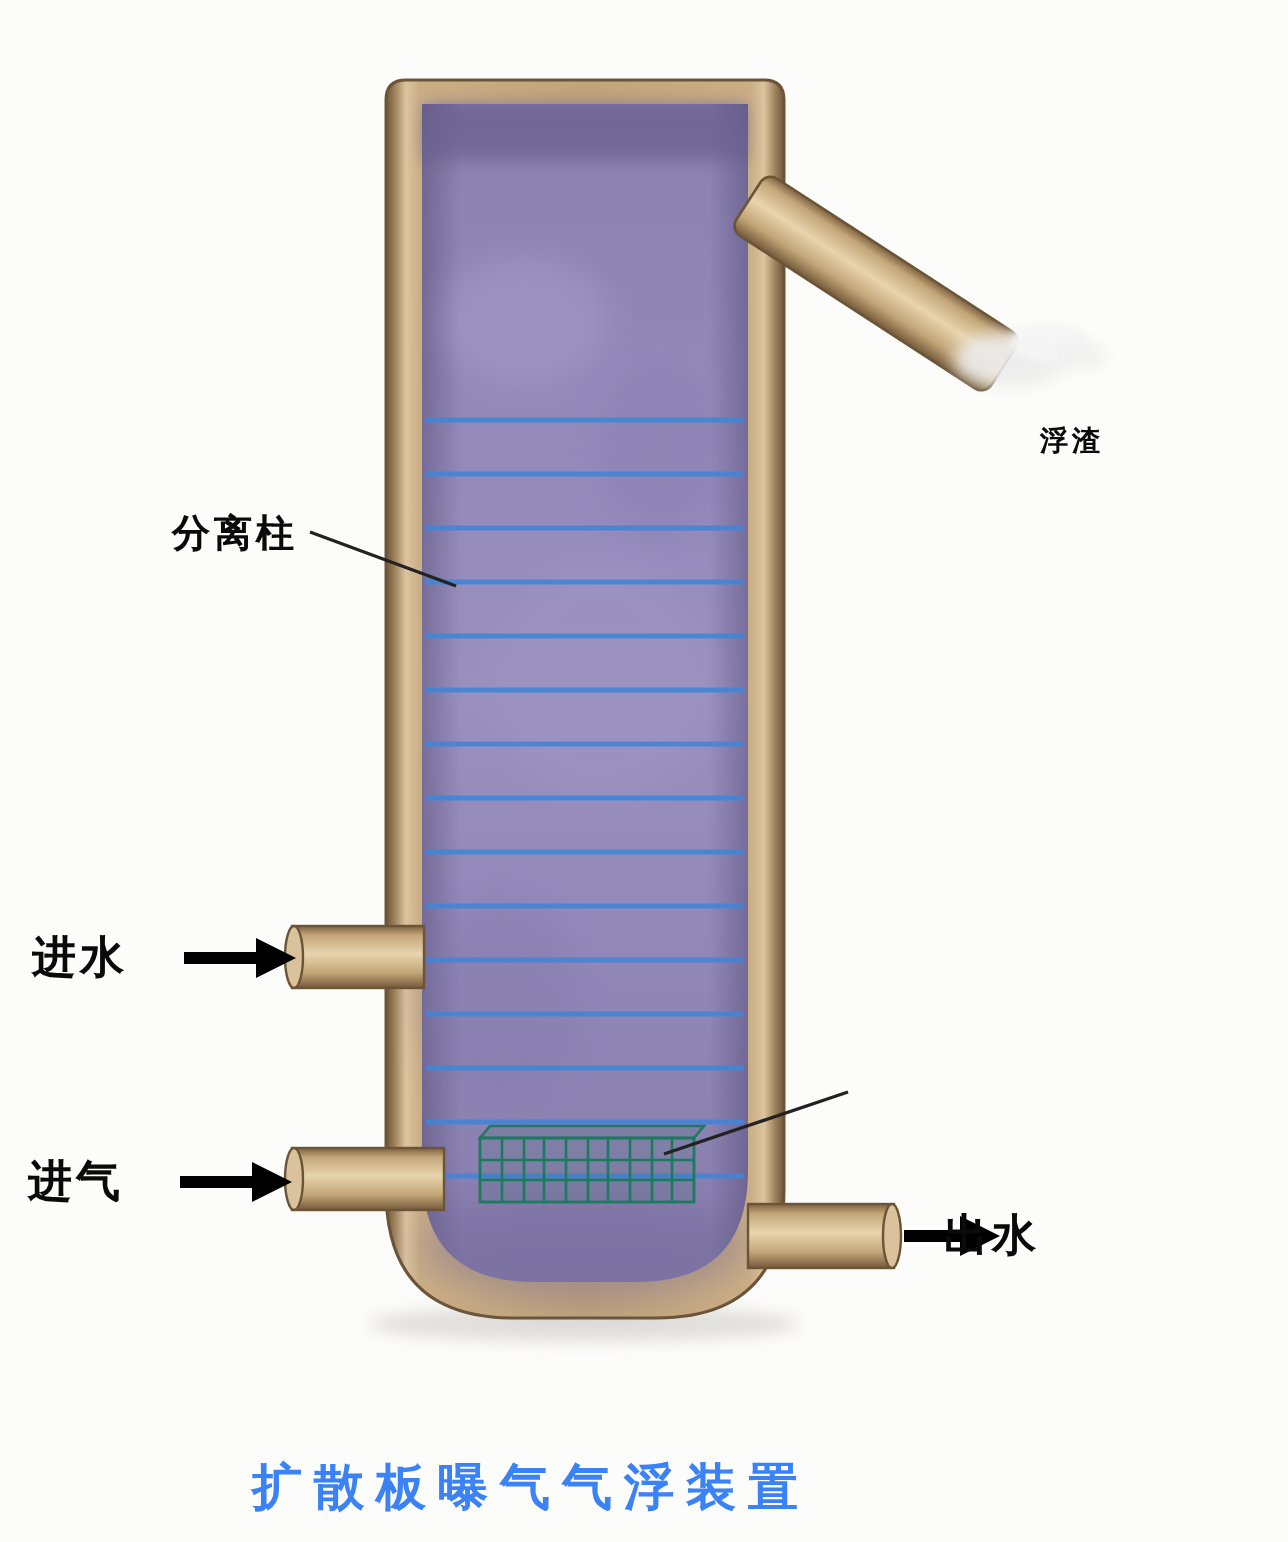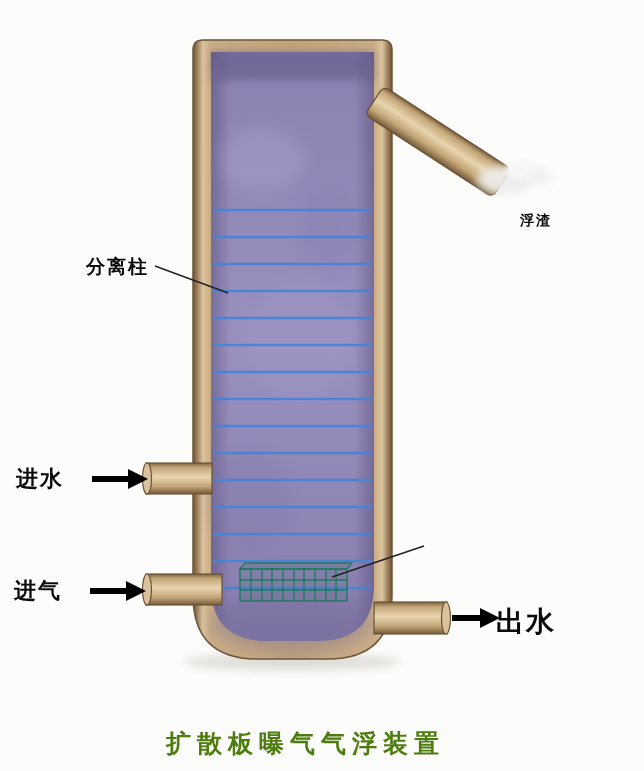--- a/index.html
+++ b/index.html
@@ -7,29 +7,28 @@
     position:relative;width:644px;height:771px;overflow:hidden;
     background:#fcfcfa;
     font-family:"DejaVu Sans","Liberation Sans",sans-serif;
   }
   .stage svg{position:absolute;left:0;top:0;}
   .label{
     position:absolute;color:#0a0a0a;font-weight:700;white-space:nowrap;
   }
   .lbl-water-inlet{left:16px;top:464px;font-size:22px;letter-spacing:2px;text-align:right;}
   .lbl-air-inlet{left:14px;top:576px;font-size:22px;letter-spacing:2px;}
-  .lbl-outlet{left:496px;top:603px;font-size:28px;letter-spacing:2px;}
+  .lbl-outlet{left:472px;top:603px;font-size:22px;letter-spacing:2px;}
   .lbl-scum{left:485px;top:212px;font-size:14px;letter-spacing:2px;margin-left:35px;}
   .lbl-column{left:86px;top:254px;font-size:19px;letter-spacing:2px;}
   .lbl-diffuser{left:407px;top:526px;font-size:17px;letter-spacing:1px;}
   .title{
     position:absolute;left:126px;top:727px;
-    font-size:25px;font-weight:700;letter-spacing:6px;color:#4d7c0f;
+    font-size:25px;font-weight:700;letter-spacing:6px;color:#3b82f6;
     font-family:"DejaVu Serif","Liberation Serif",serif;
-    margin-left:40px;
   }
 </style>
 </head>
 <body>
 
 <div class="stage">
 
   <svg width="644" height="771" viewBox="0 0 644 771">
     <defs>
       <linearGradient id="wallGrad" x1="0" y1="0" x2="1" y2="0">

